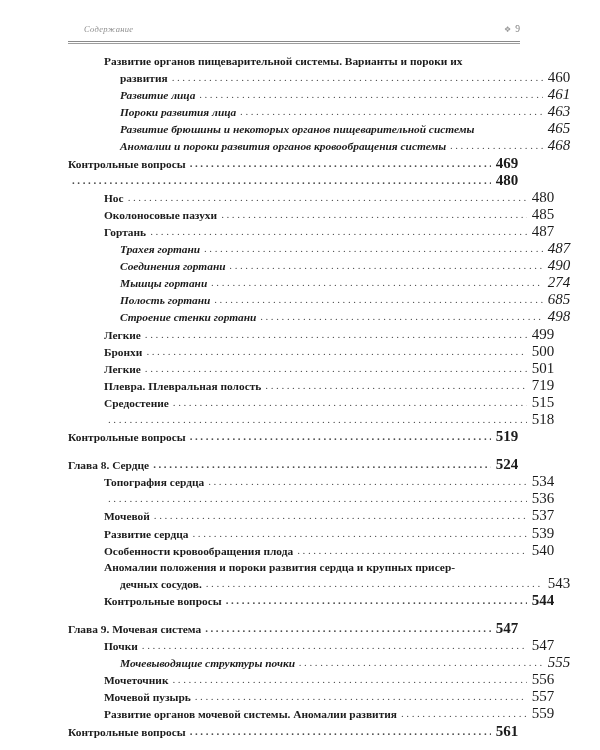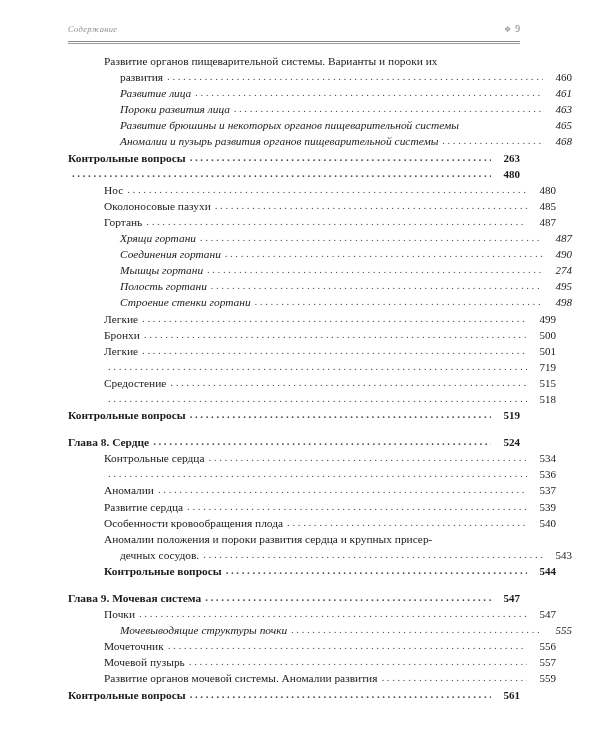--- a/index.html
+++ b/index.html
@@ -26,21 +26,21 @@
   
   .runhead {
     position: absolute;
     left: 68px;
     top: 24px;
     width: 452px;
     height: 16px;
   }
   .runhead-title {
     position: absolute;
-    left: 0;
+    left: 16px;
     top: 0;
     font-style: italic;
     font-size: 8.5px;
     letter-spacing: .3px;
     color: #8d8d8d;
     white-space: nowrap;
     text-align: center;
   }
   .runhead-folio {
     position: absolute;
@@ -86,37 +86,38 @@
     display: flex;
     align-items: baseline;
     width: 100%;
     font-size: 11.4px;
     line-height: 16.1px;
     white-space: nowrap;
   }
   .row .txt {
     flex: 0 0 auto;
     white-space: pre;
+    font-weight: bold;
   }
   .row .dots {
     flex: 1 1 auto;
     overflow: hidden;
     white-space: nowrap;
     margin: 0 3px 0 4px;
     color: #4a4a4a;
     font-size: 11px;
     letter-spacing: 2.6px;
     position: relative;
     top: -1px;
   }
   .row .pg {
     flex: 0 0 auto;
     width: 26px;
-    text-align: right;
-    font-size: 11px;
+    text-align: center;
+    font-size: 15px;
   }
 
   
   .lv0 { padding-left: 0px; }
   .lv1 { padding-left: 36px; }
   .lv2 { padding-left: 52px; }
   .cont { padding-left: 52px; }
 
   .bold { font-weight: bold; }
   .ital { font-style: italic; }
@@ -158,28 +159,28 @@
         <span class="txt">Пороки развития лица</span>
         <span class="dots">.......................................................................................................................</span>
         <span class="pg">463</span>
       </div>
       <div class="row lv2 ital">
         <span class="txt">Развитие брюшины и некоторых органов пищеварительной системы</span>
         <span class="dots"></span>
         <span class="pg">465</span>
       </div>
       <div class="row lv2 ital">
-        <span class="txt">Аномалии и пузырь развития органов пищеварительной системы</span>
+        <span class="txt">Аномалии и пороки развития органов кровообращения системы</span>
         <span class="dots">.......................................................................................................................</span>
         <span class="pg">468</span>
       </div>
       <div class="row lv0 bold">
         <span class="txt">Контрольные вопросы</span>
         <span class="dots">.......................................................................................................................</span>
-        <span class="pg">263</span>
+        <span class="pg">469</span>
       </div>
       <div class="row lv0 bold">
         <span class="dots">.......................................................................................................................</span>
         <span class="pg">480</span>
       </div>
       <div class="row lv1 ">
         <span class="txt">Нос</span>
         <span class="dots">.......................................................................................................................</span>
         <span class="pg">480</span>
       </div>
@@ -187,38 +188,38 @@
         <span class="txt">Околоносовые пазухи</span>
         <span class="dots">.......................................................................................................................</span>
         <span class="pg">485</span>
       </div>
       <div class="row lv1 ">
         <span class="txt">Гортань</span>
         <span class="dots">.......................................................................................................................</span>
         <span class="pg">487</span>
       </div>
       <div class="row lv2 ital">
-        <span class="txt">Хрящи гортани</span>
+        <span class="txt">Трахея гортани</span>
         <span class="dots">.......................................................................................................................</span>
         <span class="pg">487</span>
       </div>
       <div class="row lv2 ital">
         <span class="txt">Соединения гортани</span>
         <span class="dots">.......................................................................................................................</span>
         <span class="pg">490</span>
       </div>
       <div class="row lv2 ital">
         <span class="txt">Мышцы гортани</span>
         <span class="dots">.......................................................................................................................</span>
         <span class="pg">274</span>
       </div>
       <div class="row lv2 ital">
         <span class="txt">Полость гортани</span>
         <span class="dots">.......................................................................................................................</span>
-        <span class="pg">495</span>
+        <span class="pg">685</span>
       </div>
       <div class="row lv2 ital">
         <span class="txt">Строение стенки гортани</span>
         <span class="dots">.......................................................................................................................</span>
         <span class="pg">498</span>
       </div>
       <div class="row lv1 ">
         <span class="txt">Легкие</span>
         <span class="dots">.......................................................................................................................</span>
         <span class="pg">499</span>
@@ -227,20 +228,21 @@
         <span class="txt">Бронхи</span>
         <span class="dots">.......................................................................................................................</span>
         <span class="pg">500</span>
       </div>
       <div class="row lv1 ">
         <span class="txt">Легкие</span>
         <span class="dots">.......................................................................................................................</span>
         <span class="pg">501</span>
       </div>
       <div class="row lv1 ">
+        <span class="txt">Плевра. Плевральная полость</span>
         <span class="dots">.......................................................................................................................</span>
         <span class="pg">719</span>
       </div>
       <div class="row lv1 ">
         <span class="txt">Средостение</span>
         <span class="dots">.......................................................................................................................</span>
         <span class="pg">515</span>
       </div>
       <div class="row lv1 ">
         <span class="dots">.......................................................................................................................</span>
@@ -251,30 +253,30 @@
         <span class="dots">.......................................................................................................................</span>
         <span class="pg">519</span>
       </div>
       <div class="gap"></div>
       <div class="row lv0 bold">
         <span class="txt">Глава 8. Сердце</span>
         <span class="dots">.......................................................................................................................</span>
         <span class="pg">524</span>
       </div>
       <div class="row lv1 ">
-        <span class="txt">Контрольные сердца</span>
+        <span class="txt">Топография сердца</span>
         <span class="dots">.......................................................................................................................</span>
         <span class="pg">534</span>
       </div>
       <div class="row lv1 ">
         <span class="dots">.......................................................................................................................</span>
         <span class="pg">536</span>
       </div>
       <div class="row lv1 ">
-        <span class="txt">Аномалии</span>
+        <span class="txt">Мочевой</span>
         <span class="dots">.......................................................................................................................</span>
         <span class="pg">537</span>
       </div>
       <div class="row lv1 ">
         <span class="txt">Развитие сердца</span>
         <span class="dots">.......................................................................................................................</span>
         <span class="pg">539</span>
       </div>
       <div class="row lv1 ">
         <span class="txt">Особенности кровообращения плода</span>

